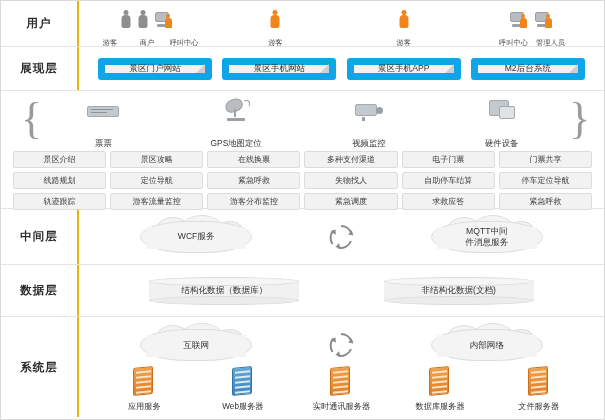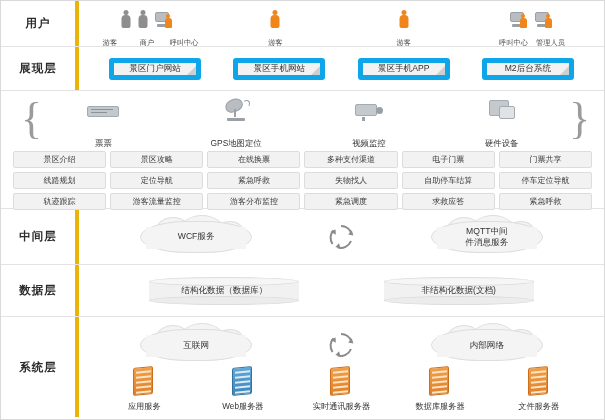--- a/index.html
+++ b/index.html
@@ -19,21 +19,21 @@
   .row {
     display: flex;
     align-items: stretch;
     border-bottom: 1px solid #e3e3e3;
     width: 100%;
   }
   .row:last-child { border-bottom: none; }
   .row-label {
     width: 78px;
     flex: 0 0 78px;
-    border-right: 4px solid #eab308;
+    border-right: 2px solid #eab308;
     display: flex;
     align-items: center;
     justify-content: center;
     font-size: 11.5px;
     font-weight: bold;
     color: #2b2b2b;
     letter-spacing: 1px;
   }
   .row-body {
     flex: 1 1 auto;
@@ -114,23 +114,23 @@
   .r-present { height: 44px; }
   .pills {
     display: flex;
     align-items: center;
     justify-content: space-around;
     height: 100%;
     padding: 0 6px;
   }
   .pill {
     position: relative;
-    width: 92px; height: 22px;
+    width: 114px; height: 22px;
     background: #f2f2f2;
-    border: 5px solid #0ea5e9;
+    border: 7px solid #0ea5e9;
     border-radius: 3px;
     font-size: 8.6px;
     color: #333;
     display: flex; align-items: center; justify-content: center;
   }
   .pill .corner {
     position: absolute; right: 0; bottom: 0;
     width: 0; height: 0;
     border-left: 9px solid transparent;
     border-bottom: 9px solid #cfcfcf;

